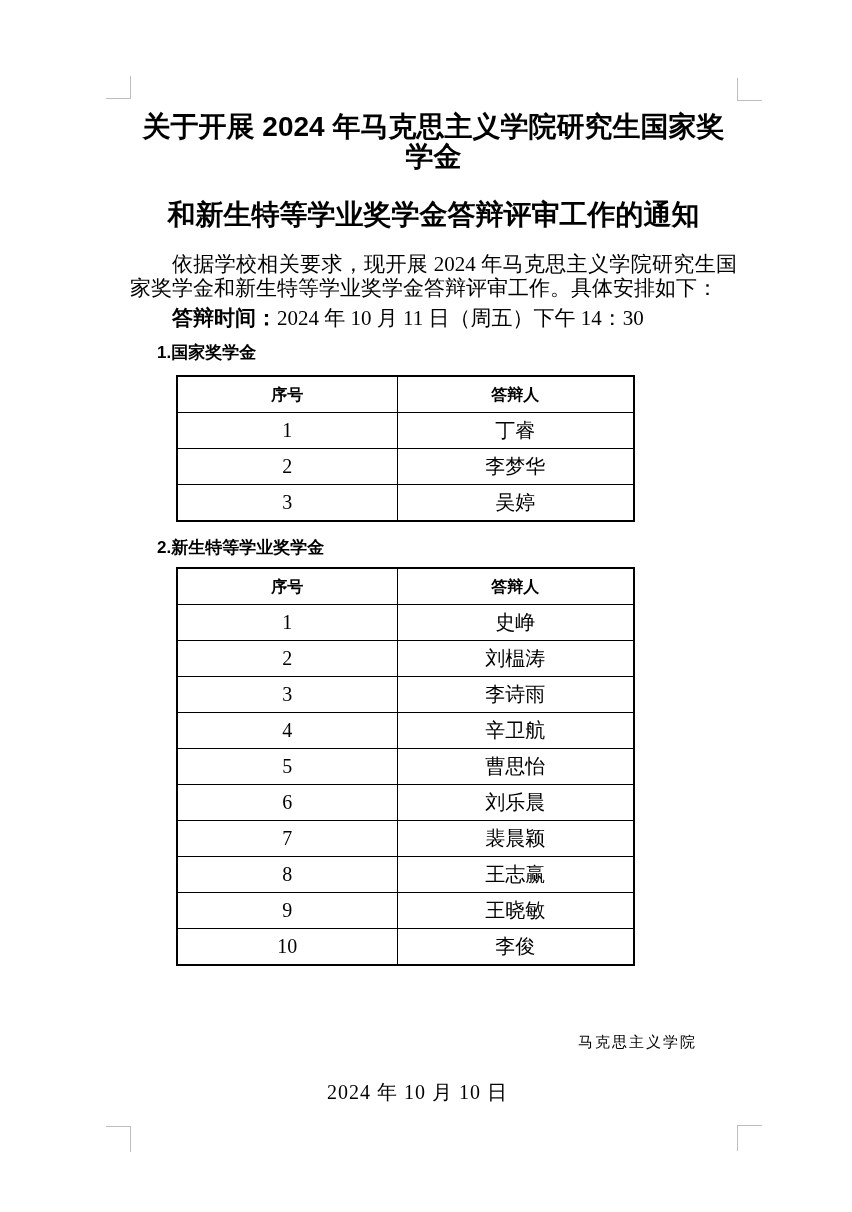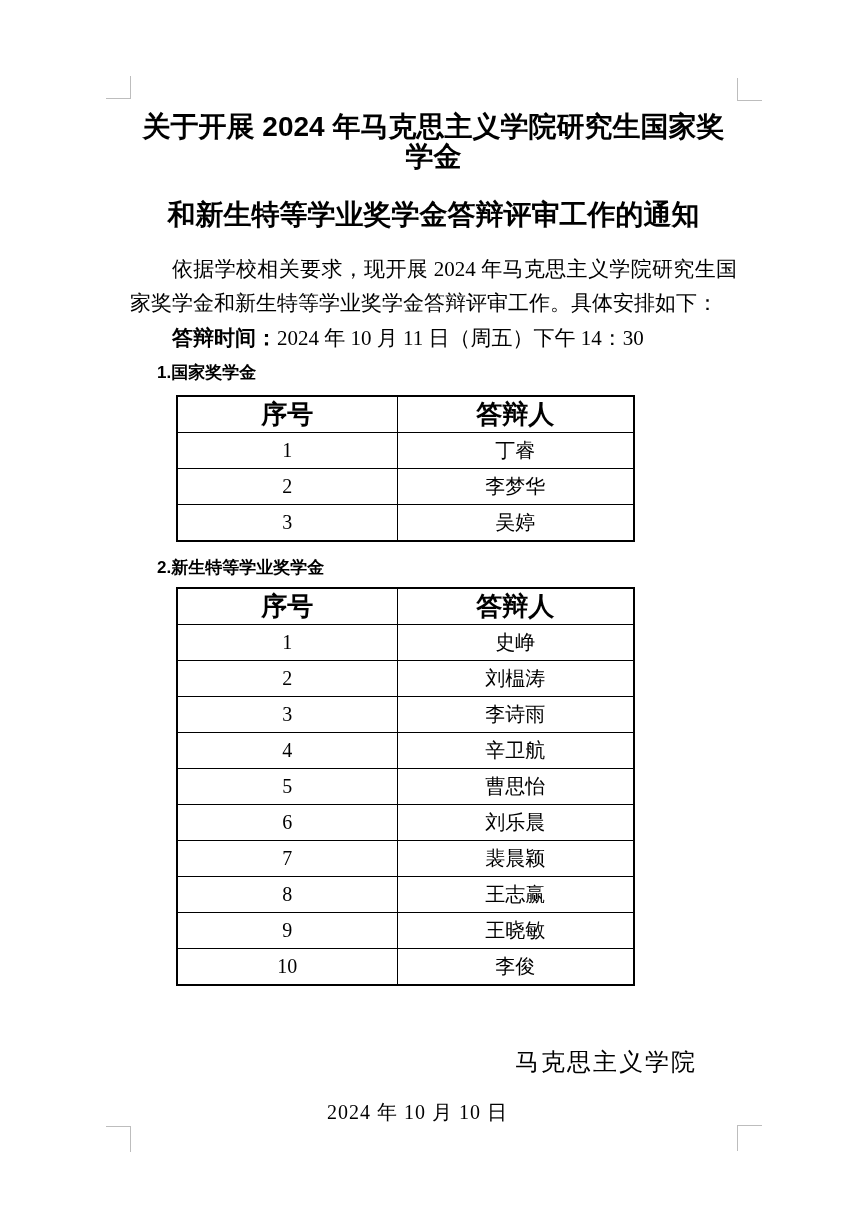--- a/index.html
+++ b/index.html
@@ -37,21 +37,21 @@
     font-size: 28px;
     line-height: 30px;
     text-align: center;
     margin: 0;
   }
   .title-1 { margin-top: 14px; }
   .title-2 { margin-top: 28px; }
   .intro {
     margin: 22px 0 0 0;
     text-indent: 2em;
-    line-height: 34px;
+    line-height: 24px;
     text-align: justify;
   }
   .info-line {
     margin: 0;
     padding-left: 2em;
     line-height: 35px;
   }
   .b-label {
     font-weight: bold;
     font-family: "Liberation Sans", sans-serif;
@@ -81,36 +81,36 @@
   table.roster.second { margin-top: 5px; }
   table.roster th, table.roster td {
     border: 1px solid #000000;
     text-align: center;
     vertical-align: middle;
     padding: 0;
   }
   table.roster { border: 2px solid #000000; }
   table.roster th {
     height: 30px;
-    font-size: 26px;
+    font-size: 16px;
     font-family: "Liberation Sans", sans-serif;
     font-weight: bold;
   }
   table.roster td {
     height: 32px;
     font-size: 20px;
     font-family: "Liberation Serif", serif;
   }
   col.c-no { width: 220px; }
   col.c-name { width: 237px; }
   .signature {
     margin: 62px 0 0 0;
     text-align: right;
     padding-right: 40px;
-    font-size: 24px;
+    font-size: 15px;
     line-height: 28px;
     letter-spacing: 2px;
   }
   .sign-date {
     margin: 22px 0 0 0;
     text-align: center;
     padding-right: 32px;
     font-size: 20px;
     line-height: 28px;
     letter-spacing: 1px;

